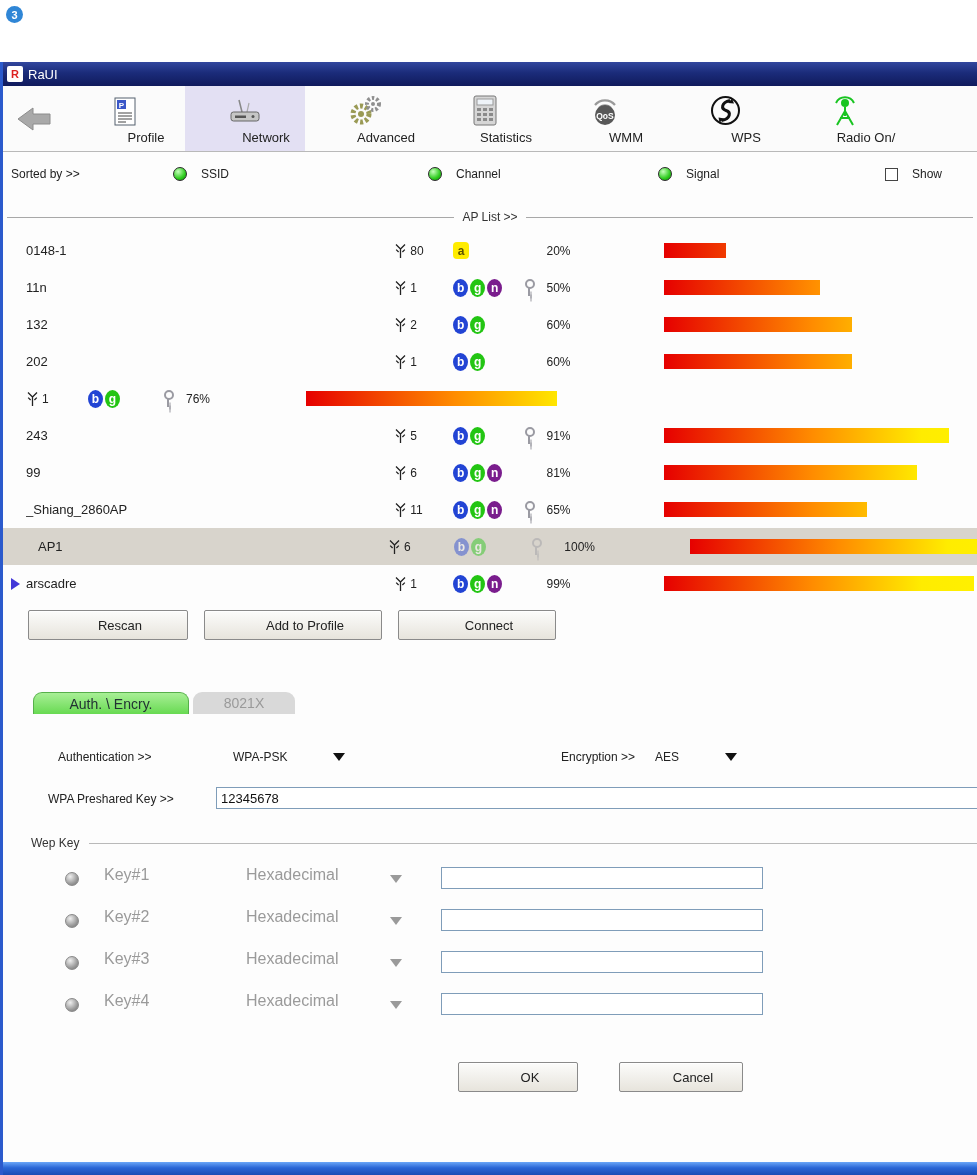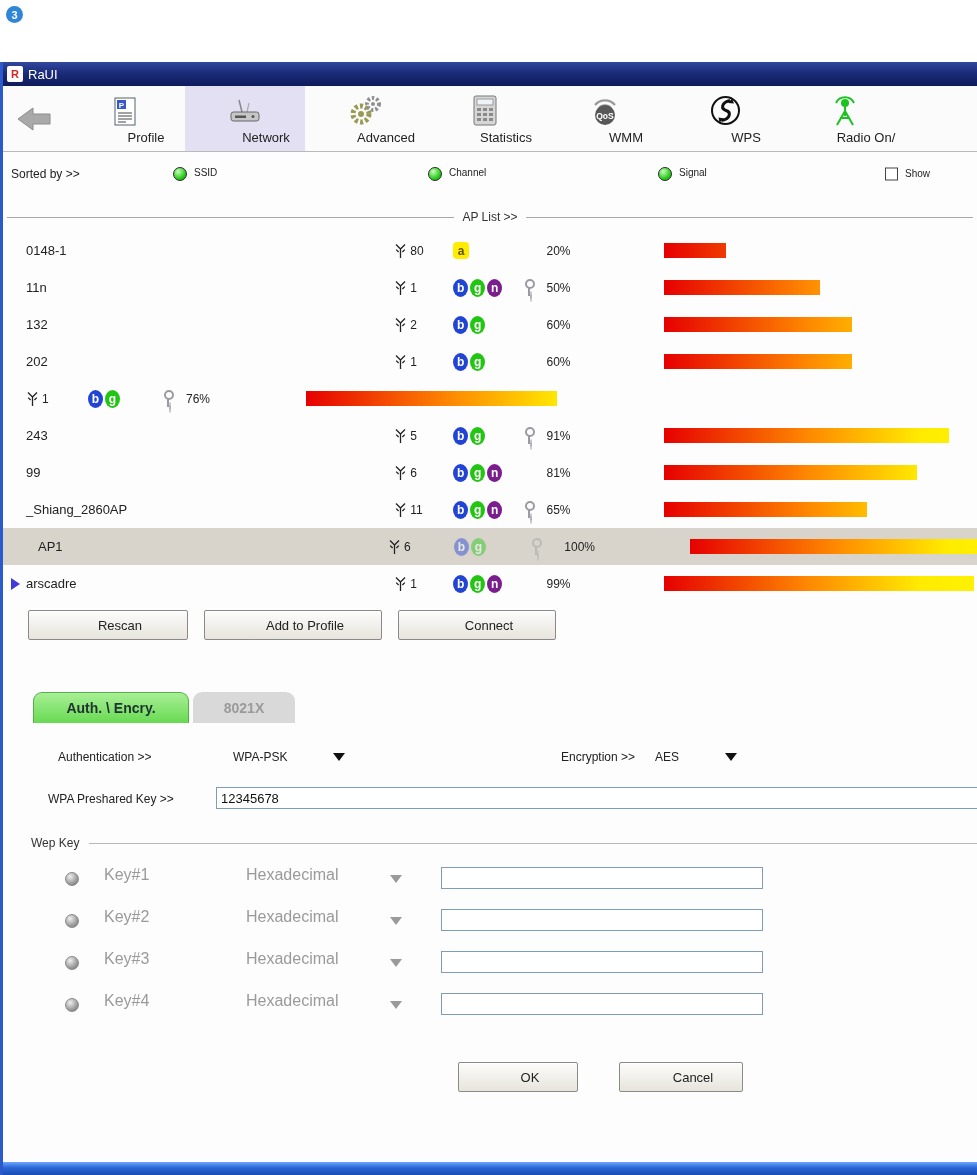--- a/index.html
+++ b/index.html
@@ -27,21 +27,21 @@
   .tool-item { width:120px; display:flex; flex-direction:column; align-items:center;
     justify-content:center; gap:3px; cursor:pointer; }
   .tool-item.active { background:#e3e0f3; }
   .tool-icon { height:34px; display:flex; align-items:flex-end; justify-content:center; }
   .tool-label { font-size:13px; color:#222;margin-left:42px; }
 
   
   .sortbar { position:relative; height:32px; margin-top:6px; }
   .sortbar .lbl { position:absolute; top:50%; transform:translateY(-50%); font-size:12px; }
   .sort-group { position:absolute; top:50%; transform:translateY(-50%);
-    display:flex; align-items:flex-start; gap:7px; font-size:10px; cursor:pointer; }
+    display:flex; align-items:flex-end; gap:14px; font-size:12px; cursor:pointer; }
   .led { width:14px; height:14px; border-radius:50%; border:1px solid #2a2a2a;
     background:radial-gradient(circle at 35% 30%, #c4ffba, #2ecc1e 60%, #0f8a0a); }
   .led.gray { background:radial-gradient(circle at 35% 30%, #efefef, #9c9c9c 60%, #707070); border-color:#8a8a8a; }
   .checkbox { width:13px; height:13px; background:#fff; border:1px solid #444; }
 
   
   .divider { display:flex; align-items:center; gap:8px; font-size:12px; color:#333;
     margin:20px 4px 4px 4px; }
   .divider::before, .divider::after { content:''; height:1px; background:#a8a8a8; flex:1; }
 
@@ -76,22 +76,22 @@
 
   
   .action-row { position:relative; height:32px; margin-top:8px; }
   .btn { position:absolute; top:0; height:30px; background:linear-gradient(180deg,#fcfcfb,#e7e4dc);
     border:1px solid #8a8a8a; border-radius:2px; box-shadow:inset 0 1px 0 #fff;
     font-size:13px; color:#222; display:flex; align-items:center; justify-content:center; cursor:pointer;
     font-family:"Liberation Sans",sans-serif;padding-left:24px; }
 
   
   .tabs { position:relative; height:30px; margin-top:50px; }
-  .tab { position:absolute; top:0; height:31px; border-radius:9px 9px 0 0; display:flex;
-    align-items:center; justify-content:center; font-size:14px; cursor:pointer;font-weight:bold; }
+  .tab { position:absolute; top:0; height:22px; border-radius:9px 9px 0 0; display:flex;
+    align-items:center; justify-content:center; font-size:14px; cursor:pointer; }
   .tab.active { left:30px; width:156px; background:linear-gradient(180deg,#a8ef96,#68da52);
     border:1px solid #56b04a; border-bottom:none; color:#233; }
   .tab.inactive { left:190px; width:102px; background:#d9d9d9; color:#9a9a9a; }
 
   .ctl-row { position:relative; height:26px; }
   .ctl-row .txt { position:absolute; top:50%; transform:translateY(-50%); font-size:12px; }
   .dd-arrow { position:absolute; top:50%; transform:translateY(-50%); width:0; height:0;
     border-left:6px solid transparent; border-right:6px solid transparent; border-top:8px solid #111;
     cursor:pointer; }
   .dd-arrow.gray { border-top-color:#9a9a9a; }

